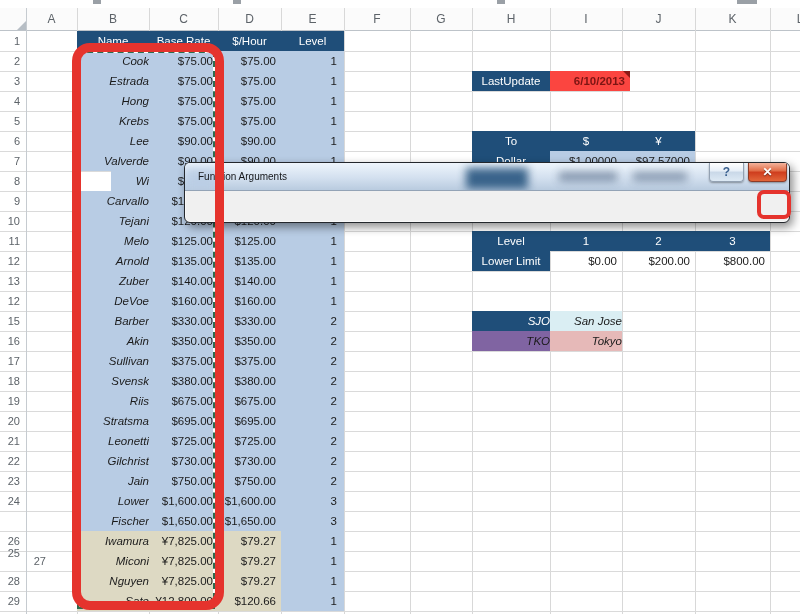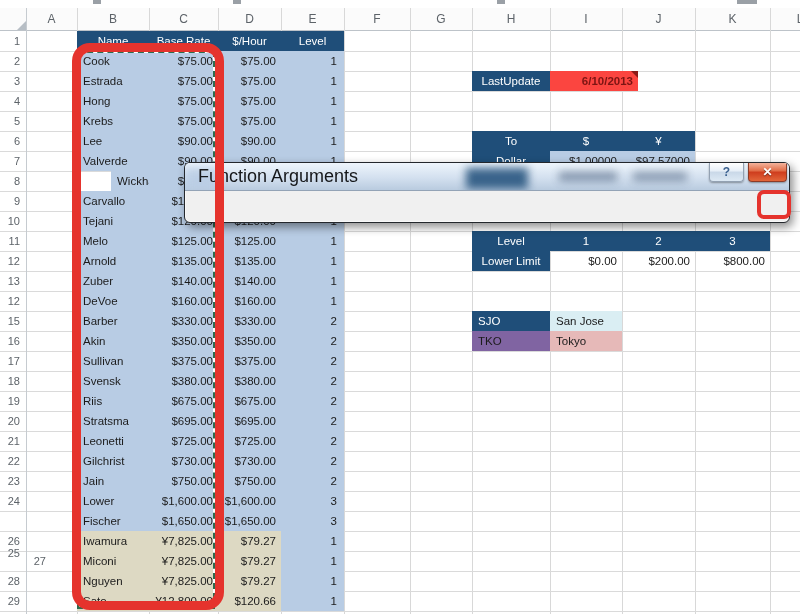--- a/index.html
+++ b/index.html
@@ -18,21 +18,21 @@
 
   
   .vline{width:1px;background:#d8d8d8;top:8px;height:606px;}
   .hline{height:1px;background:#dadada;left:0;width:800px;}
   .gutter-border{left:26px;top:8px;width:1px;height:606px;background:#c6cbd0;}
 
   .row-num{left:0;width:20px;height:20px;line-height:20px;text-align:right;font-size:11px;color:#5d6369;}
 
   
   .cell{height:20px;line-height:20px;font-size:11.5px;color:#1b1b1b;white-space:nowrap;overflow:hidden;box-sizing:border-box;}
-  .al{text-align:left;padding-left:6px;}
+  .al{text-align:right;padding-left:6px;font-style:italic;}
   .ar{text-align:right;padding-right:5px;}
   .ac{text-align:center;}
   .navy{background:#1F4E79;color:#ffffff;}
   .ltblue{background:#B8CCE4;}
   .tan{background:#DDD9C3;}
   .redcell{background:#FB4540;color:#7C1513;font-weight:bold;}
   .purple{background:#8064A2;}
   .rose{background:#E6B9B8;}
   .palecyan{background:#DAEEF3;}
   .comment-tri{right:0;top:0;width:0;height:0;border-left:7px solid transparent;border-top:7px solid #8B1A17;}
@@ -44,21 +44,21 @@
   
   .red-rect{left:72px;top:43px;width:152px;height:567px;border:9px solid #E5332D;border-radius:18px;box-sizing:border-box;z-index:60;}
   .red-small{left:757px;top:190px;width:34px;height:29px;border:4px solid #E5332D;border-radius:7px;box-sizing:border-box;z-index:60;}
 
   
   .dialog{left:184px;top:162px;width:606px;height:61px;z-index:20;border:1px solid #23272c;border-radius:6px;
           box-shadow:inset 0 0 0 1px rgba(255,255,255,.55), 3px 4px 10px rgba(0,0,0,.45);box-sizing:border-box;background:#f0f0f0;}
   .dlg-title{position:absolute;left:0;top:0;width:100%;height:28px;border-radius:5px 5px 0 0;overflow:hidden;
              background:linear-gradient(180deg,#eef5fc 0%,#d3e0ef 55%,#b9cbdf 100%);border-bottom:1px solid #93a3b6;box-sizing:border-box;}
   .blob{position:absolute;filter:blur(4px);opacity:.85;}
-  .dlg-title-text{position:absolute;left:13px;top:0;height:27px;line-height:27px;font-size:18px;color:#15171a;}
+  .dlg-title-text{position:absolute;left:13px;top:0;height:27px;line-height:27px;font-size:10px;color:#15171a;}
   .dlg-btn{position:absolute;top:0;height:19px;line-height:18px;text-align:center;font-size:12px;font-weight:bold;
            border:1px solid #8d3b27;border-top:none;border-radius:0 0 4px 4px;box-sizing:border-box;box-shadow:0 1px 2px rgba(0,0,0,.35);}
   .dlg-help{left:524px;width:35px;color:#3b618f;border-color:#93a1b2;
             background:linear-gradient(180deg,#ffffff 0%,#e6eef7 45%,#c9d8e8 50%,#dde9f4 100%);}
   .dlg-close{left:563px;width:39px;color:#ffffff;text-shadow:0 1px 1px rgba(0,0,0,.5);
              background:linear-gradient(180deg,#f3b39c 0%,#e06a44 45%,#ce3c1d 50%,#e2663a 100%);}
   .dlg-body{position:absolute;left:0;top:28px;width:100%;height:32px;background:#f0f0f0;border-radius:0 0 5px 5px;}
   .dlg-input{position:absolute;left:6px;top:4px;width:594px;height:22px;background:#ffffff;border:1px solid #8a93a0;
              box-shadow:inset 0 1px 2px rgba(0,0,0,.18);box-sizing:border-box;font-size:11.5px;line-height:20px;color:#111;}
   .dlg-input-text{position:absolute;left:5px;top:0;line-height:20px;}
@@ -284,21 +284,21 @@
       <div class="abs cell ar tan" style="left: 149px; top: 571px; width: 69px;">¥7,825.00</div>
       <div class="abs cell ar tan" style="left: 218px; top: 571px; width: 63px;">$79.27</div>
       <div class="abs cell ltblue" style="left: 281px; top: 571px; width: 63px; text-align: right; padding-right: 7px;">1</div>
       <div class="abs cell al tan" style="left: 77px; top: 591px; width: 72px;">Sato</div>
       <div class="abs cell ar tan" style="left: 149px; top: 591px; width: 69px;">¥12,800.00</div>
       <div class="abs cell ar tan" style="left: 218px; top: 591px; width: 63px;">$120.66</div>
       <div class="abs cell ltblue" style="left: 281px; top: 591px; width: 63px; text-align: right; padding-right: 7px;">1</div>
     </div>
 
   <div class="abs cell navy ac" style="left:472px;top:71px;width:78px;">LastUpdate</div>
-  <div class="abs cell redcell ar" style="left:550px;top:71px;width:88px;">
+  <div class="abs cell redcell ar" style="left:550px;top:71px;width:80px;">
     <span>6/10/2013</span>
     <div class="abs comment-tri"></div>
   </div>
 
   <div class="abs cell navy ac" style="left:472px;top:131px;width:78px;">To</div>
   <div class="abs cell navy ac" style="left:550px;top:131px;width:72px;">$</div>
   <div class="abs cell navy ac" style="left:622px;top:131px;width:73px;">¥</div>
   <div class="abs cell navy ac" style="left:472px;top:151px;width:78px;">Dollar</div>
   <div class="abs cell ltblue ar" style="left:550px;top:151px;width:72px;">$1.00000</div>
   <div class="abs cell ltblue ar" style="left:622px;top:151px;width:73px;">$97.57000</div>

